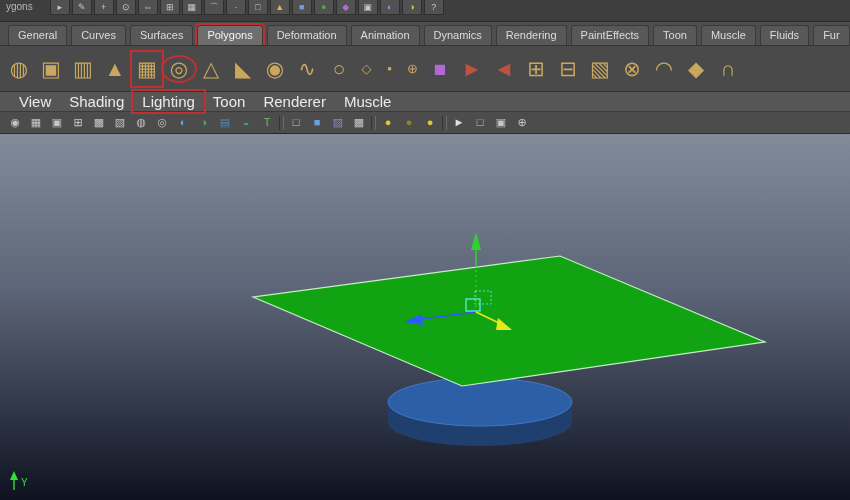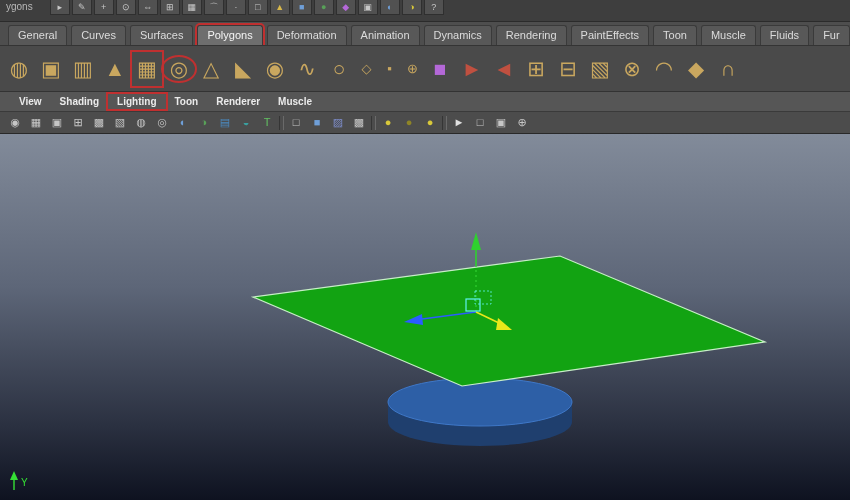--- a/index.html
+++ b/index.html
@@ -20,21 +20,21 @@
   .shelf { height: 46px; background: #4a4a4a; border-bottom: 1px solid #333; display: flex; align-items: center; padding: 2px 4px; gap: 2px; overflow: hidden; }
   .sicon { width: 30px; height: 34px; display: flex; align-items: center; justify-content: center; font-size: 21px; line-height: 1; color: #c9a75f; position: relative; flex: none; }
   .sicon.small { width: 21px; height: 28px; font-size: 13px; }
 
   
   .annotate-box { box-shadow: 0 0 0 2px #c03030; }
   .annotate-oval::after { content: ""; position: absolute; left: -3px; right: -3px; top: 3px; bottom: 3px; border: 2px solid #c03030; border-radius: 50%; pointer-events: none; }
 
   
   .panel-menubar { height: 20px; background: #565656; border-bottom: 1px solid #3a3a3a; display: flex; align-items: center; padding-left: 10px; }
-  .menu-item { font-size: 10px; color: #ebebeb; padding: 2px 9px; position: relative; font-weight: bold; }
+  .menu-item { font-size: 15px; color: #ebebeb; padding: 2px 9px; position: relative; }
 
   
   .panel-toolbar { height: 22px; background: #4c4c4c; border-bottom: 1px solid #292929; display: flex; align-items: center; padding: 0 6px; gap: 3px; overflow: hidden; }
   .pticon { width: 18px; height: 16px; display: flex; align-items: center; justify-content: center; font-size: 11px; line-height: 1; color: #c6c6c6; flex: none; }
   .pticon.sep { width: 5px; height: 14px; border-left: 1px solid #353535; border-right: 1px solid #6a6a6a; }
 
   
   .viewport { flex: 1; position: relative; background: linear-gradient(180deg, #828b9a 0%, #5d6678 42%, #2a3040 80%, #0e1220 100%); }
   .viewport svg { position: absolute; inset: 0; width: 100%; height: 100%; display: block; }
 </style>

